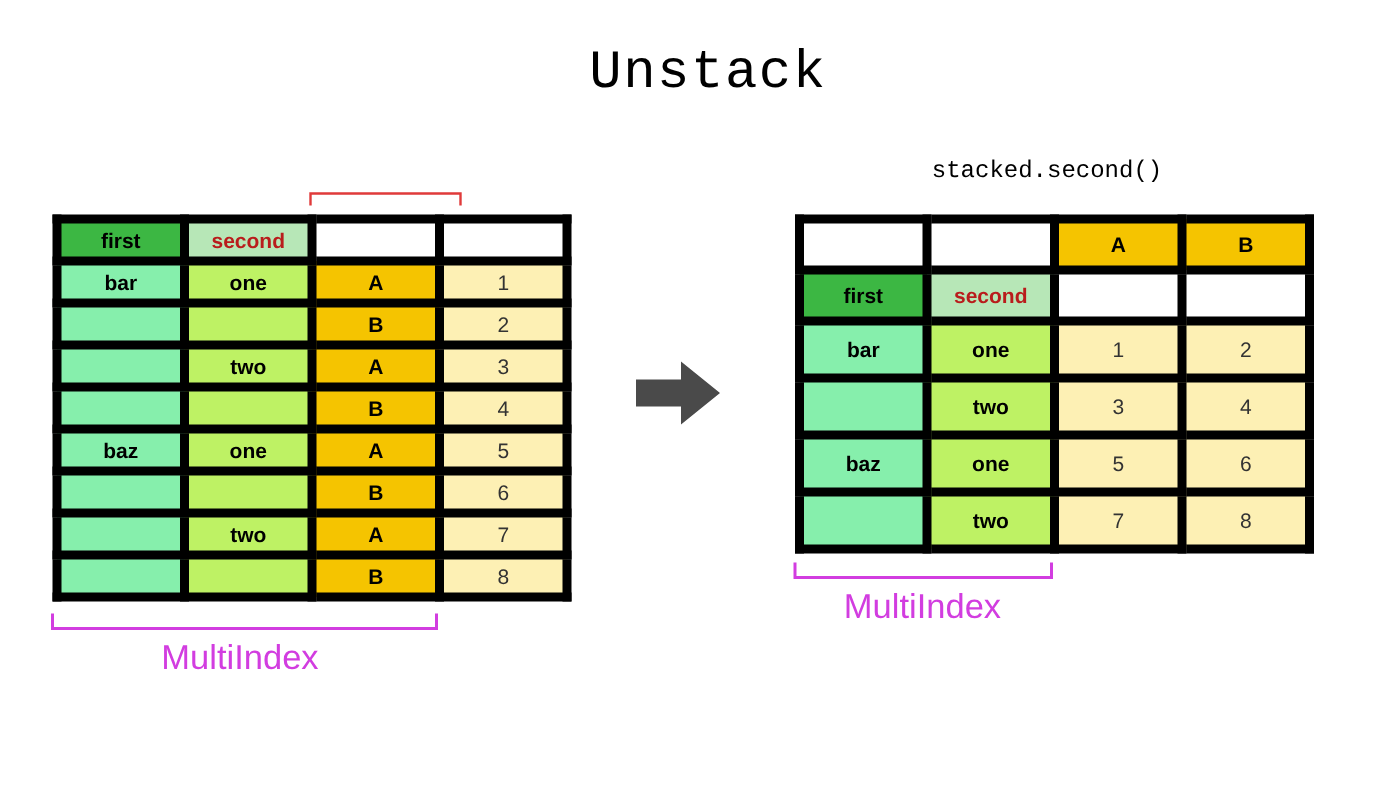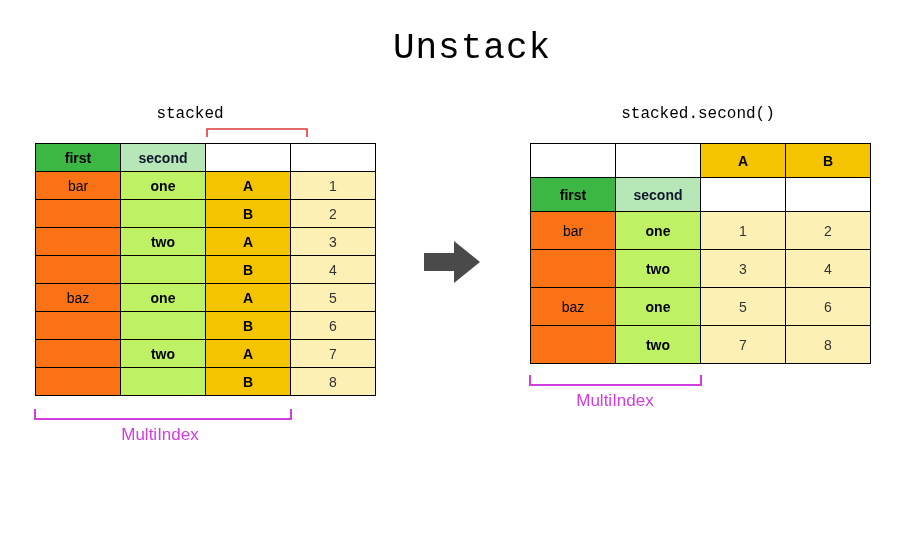--- a/index.html
+++ b/index.html
@@ -32,57 +32,56 @@
     font-family: "Courier New", monospace;
     font-size: 16px;
     text-align: center;
   }
   .tbl {
     position: absolute;
     border-collapse: collapse;
     table-layout: fixed;
   }
   .tbl td {
-    border: 1px solid #000000;
+    border: 6px solid #000000;
     height: 28px;
     text-align: center;
     font-size: 14px;
     padding: 0;
     vertical-align: middle;
   }
   .hdr-green  { background:#3cb743; color:#000; font-weight:bold; }
-  .hdr-lgreen { background:#b7e7b7; color:#0f172a; font-weight:bold; }
-  .idx-blue   { background:#f97316; color:#000; font-weight:normal; }
+  .hdr-lgreen { background:#b7e7b7; color:#b91c1c; font-weight:bold; }
+  .idx-blue   { background:#86efac; color:#000; font-weight:bold; }
   .idx-lblue  { background:#bef264; color:#000; font-weight:bold; }
   .col-gold   { background:#f5c400; color:#000; font-weight:bold; }
   .val        { background:#fdf0b4; color:#333; }
   .blank      { background:#fff; }
   .multiidx {
     position: absolute;
     color:#d23de0;
-    font-size: 17px;
+    font-size: 23px;
     text-align: center;
   }
   .bracket-h {
     position: absolute;
   }
   .bracket-h svg { display:block; }
   .arrow {
     position: absolute;
     color:#4a4a4a;
   }
 </style>
 </head>
 <body>
 
 <div class="title">Unstack</div>
 
 <div class="canvas">
 
-  <div class="label" style="left:130px; top:6px; width:120px;">stacked</div>
 
   <div class="bracket-h" style="left:205px; top:28px;">
     <svg width="104" height="12">
         <path d="M2 10 V2 H102 V10" stroke="#e03a3a" stroke-width="1.6" fill="none"></path>
       </svg>
   </div>
 
   <table class="tbl" style="left:35px; top:44px; width:340px;">
     <colgroup>
         <col style="width:85px">

